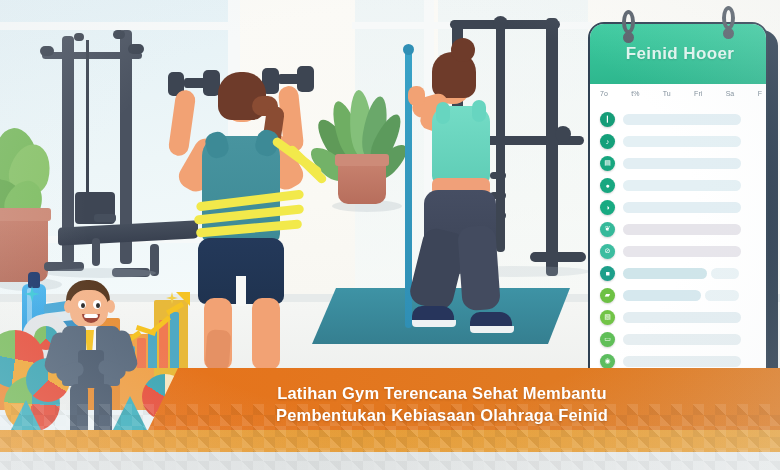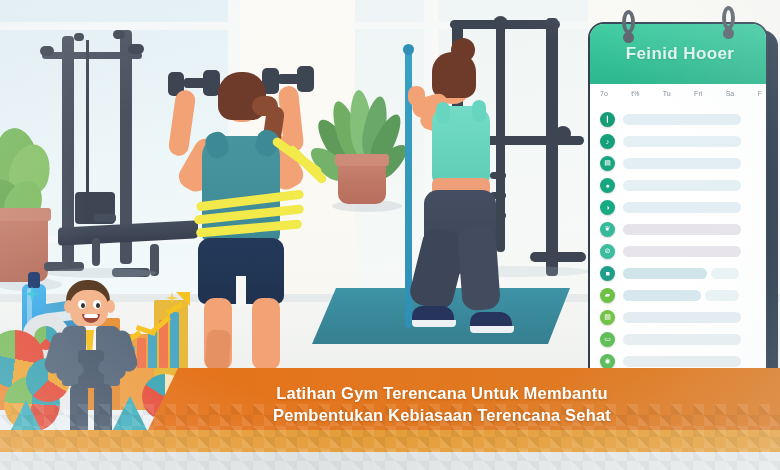--- a/index.html
+++ b/index.html
@@ -525,22 +525,22 @@
 
   <div class="rack-hole" style="left:622px; top:10px;"></div>
   <div class="rack-hole" style="left:722px; top:6px;"></div>
   <div class="ring-fill" style="left:623px; top:32px;"></div>
   <div class="ring-fill" style="left:723px; top:28px;"></div>
 
   <div id="banner">
     <div class="banner-fill"></div>
   </div>
   <div class="banner-text" style="color: rgb(255, 255, 255);">
-    <div>Latihan Gym Terencana Untuk Membantu</div>
-    <div>Pembentukan Kebiasaan Terencana Sehat</div>
+    <div>Latihan Gym Terencana Sehat Membantu</div>
+    <div>Pembentukan Kebiasaan Olahraga Feinid</div>
   </div>
   <div class="banner-lower"></div>
   <div class="checker" style="left:0; top:404px; width:780px; height:50px;"></div>
   <div class="bottom-strip"></div>
   <div class="checker" style="left:0; top:450px; width:780px; height:20px; opacity:.75;"></div>
 
   <div style="position:absolute; left:0; top:0; width:780px; height:470px;
               background:radial-gradient(ellipse at 50% 45%, rgba(255,255,255,0) 55%, rgba(225,232,236,.25) 100%);
               pointer-events:none;"></div>
 </div>

